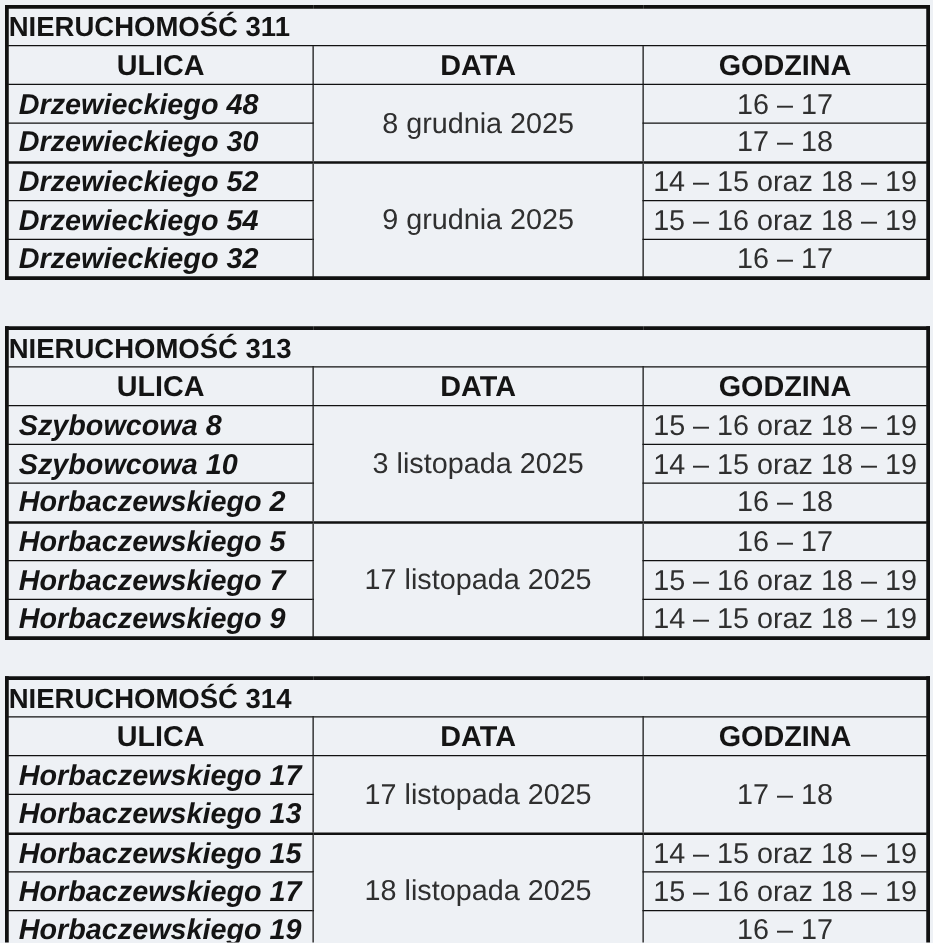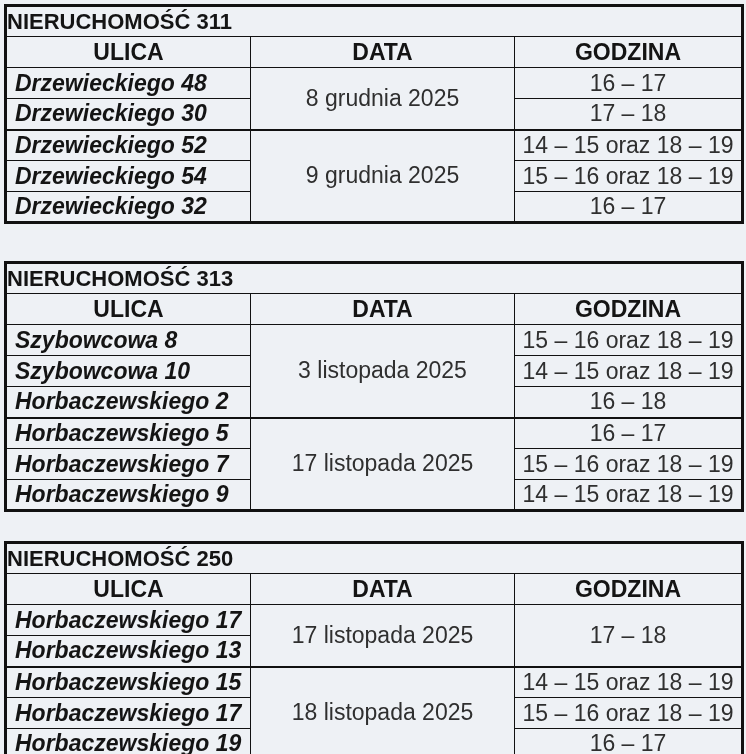--- a/index.html
+++ b/index.html
@@ -157,21 +157,21 @@
 </table>
 
 <table class="sched">
   <colgroup>
       <col class="c1">
       <col class="c2">
       <col class="c3">
     </colgroup>
   <thead>
     <tr>
-      <th colspan="3" class="title-cell">NIERUCHOMOŚĆ 250</th>
+      <th colspan="3" class="title-cell">NIERUCHOMOŚĆ 314</th>
     </tr>
     <tr>
       <th class="col-h">ULICA</th>
       <th class="col-h">DATA</th>
       <th class="col-h">GODZINA</th>
     </tr>
   </thead>
   <tbody>
     <tr>
       <td class="ulica">Horbaczewskiego 17</td>

